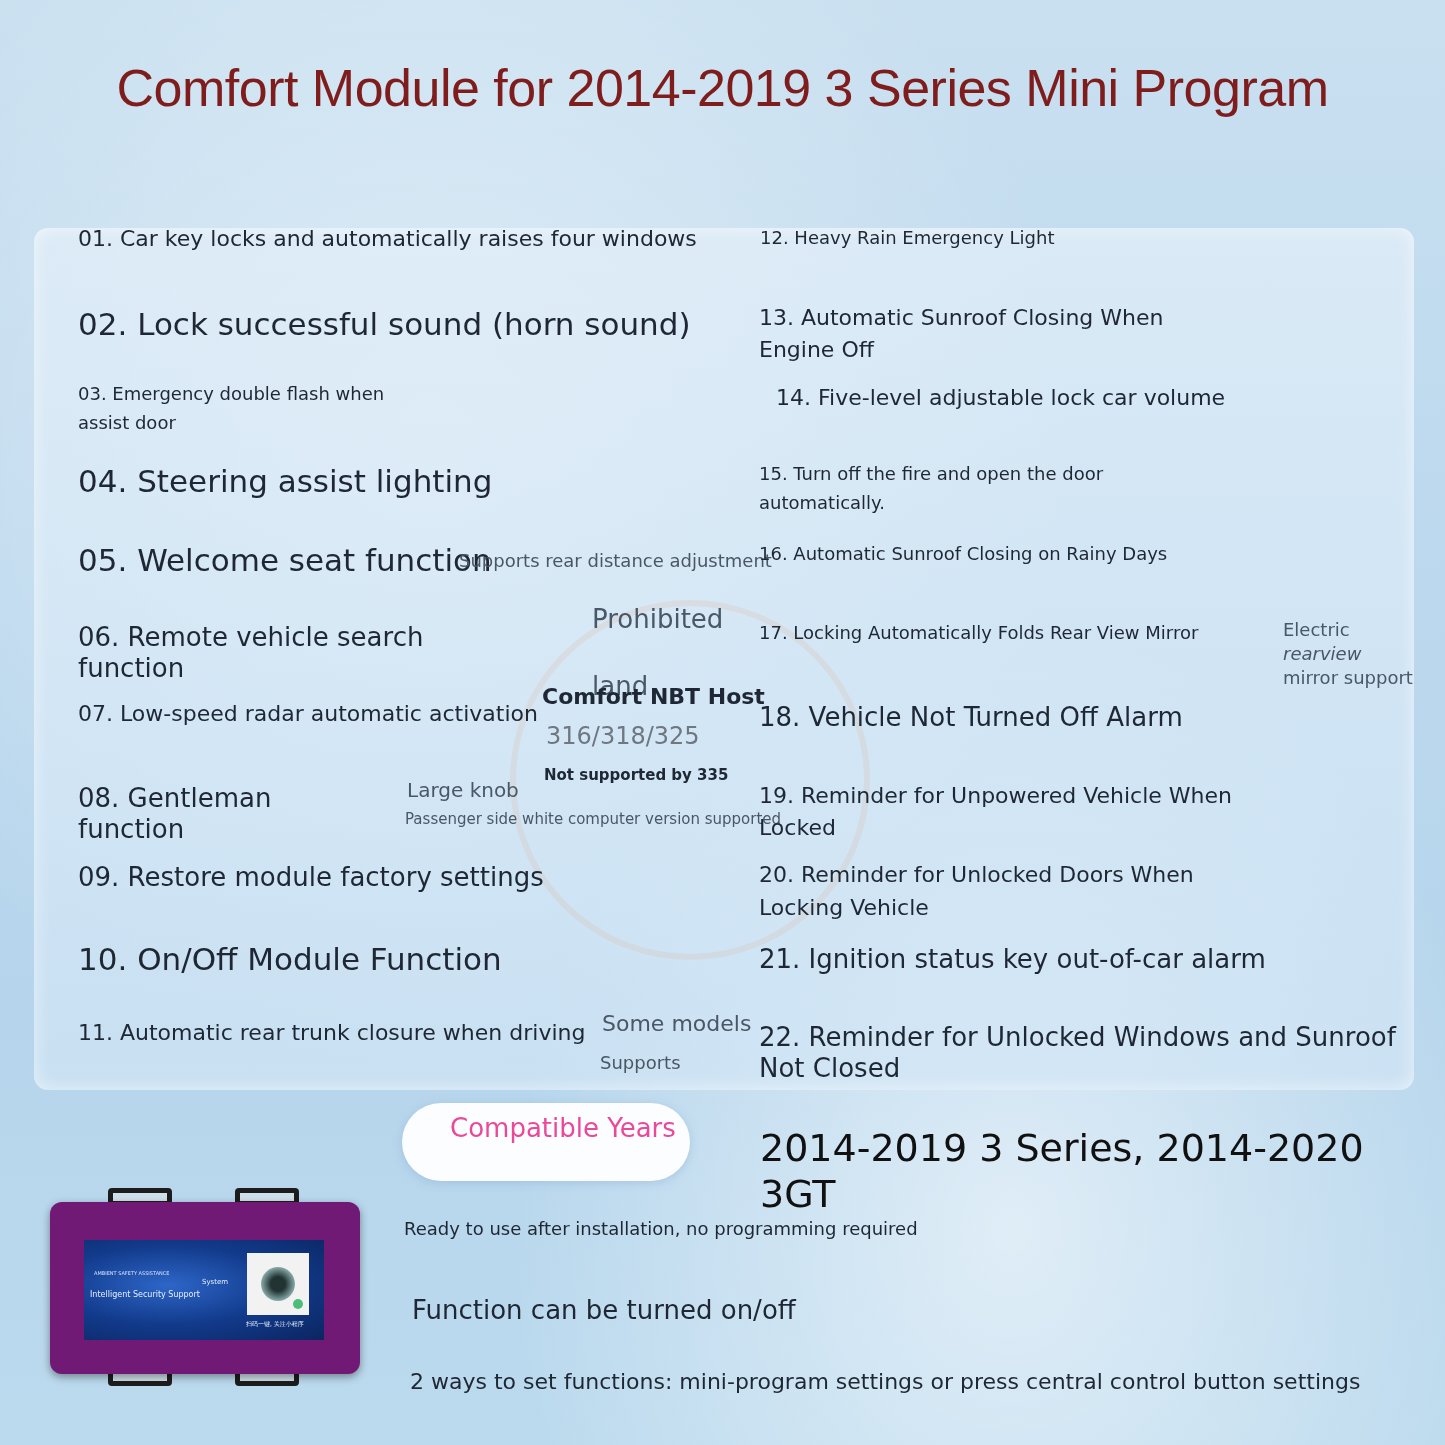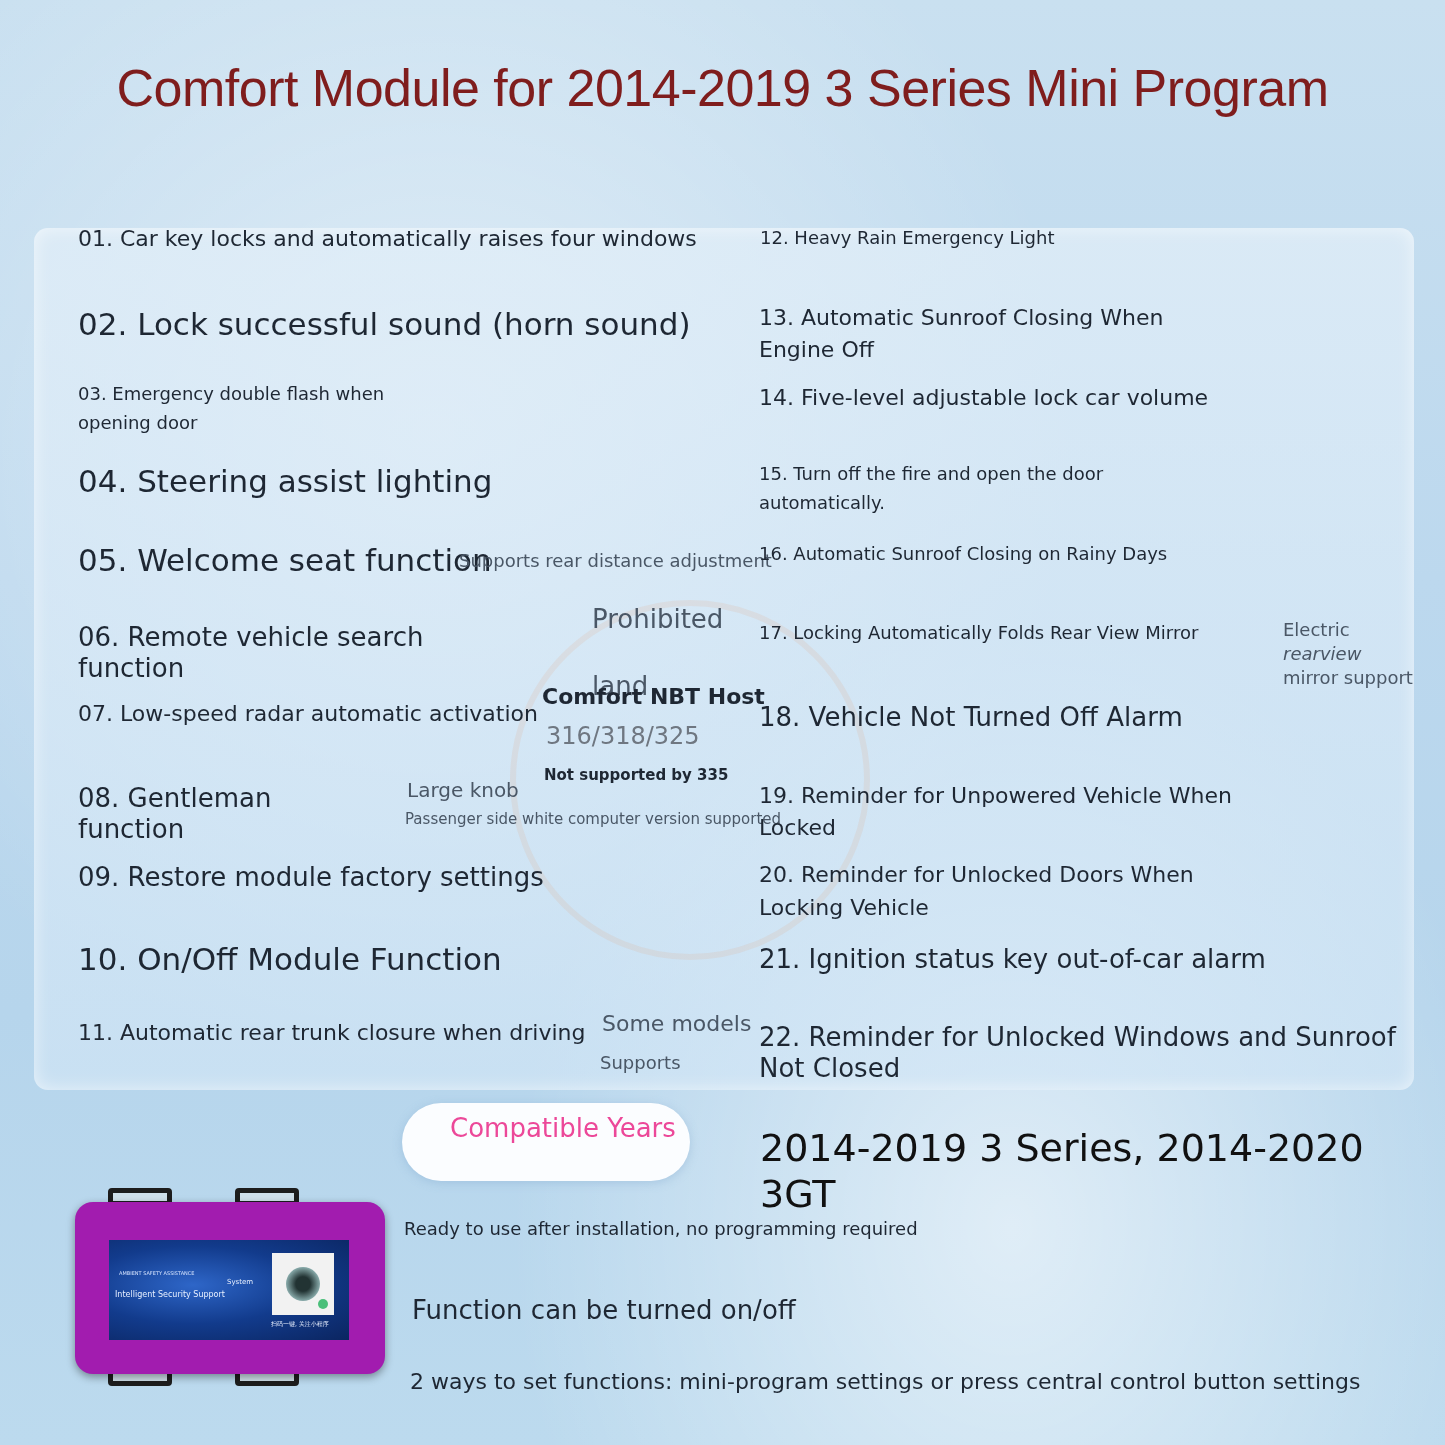--- a/index.html
+++ b/index.html
@@ -42,23 +42,22 @@
   .pill {
     left: 402px; top: 1103px; width: 288px; height: 78px; border-radius: 39px;
     background: #fbfdff; box-shadow: 0 2px 10px rgba(120,160,200,0.35);
   }
   .pill-label { left: 450px; top: 1113px; font-size: 26px; color: #ec4899; }
   .years { left: 760px; top: 1126px; font-size: 38px; color: #111; }
   .device { left: 50px; top: 1188px; width: 310px; height: 200px; }
   .strap { position: absolute; width: 64px; height: 18px; border: 5px solid #1d1d1d; border-radius: 4px; background: #cfe0ea; }
   .case {
     position: absolute; left: 0; top: 14px; width: 310px; height: 172px;
-    background: #a21caf; border-radius: 18px;
+    background: #701a75; border-radius: 12px;
     box-shadow: 0 3px 8px rgba(0,0,0,0.4);
-    margin-left: 25px;
   }
   .screen {
     position: absolute; left: 34px; top: 38px; width: 240px; height: 100px;
     background: radial-gradient(ellipse at 35% 45%, #2e66c8 0%, #123b8c 50%, #0b2560 100%);
   }
   .screen-text1 { position: absolute; left: 10px; top: 30px; font-size: 5px; color: #d6e4ff; white-space: nowrap; }
   .screen-text2 { position: absolute; left: 6px; top: 50px; font-size: 8px; color: #e8f0ff; white-space: nowrap; }
   .screen-text3 { position: absolute; left: 118px; top: 38px; font-size: 7px; color: #e8f0ff; }
   .qr {
     position: absolute; left: 163px; top: 13px; width: 62px; height: 62px; background: #f2f2f2;
@@ -72,21 +71,21 @@
 <body>
 
 <div class="abs title">Comfort Module for 2014-2019 3 Series Mini Program</div>
 
 <div class="abs panel"></div>
 <div class="abs watermark"></div>
 
 <div class="t s-m" style="left:78px;top:226px;">01. Car key locks and automatically raises four windows</div>
 <div class="t s-xl" style="left:78px;top:306px;">02. Lock successful sound (horn sound)</div>
 <div class="t s-s" style="left:78px;top:383px;">03. Emergency double flash when</div>
-<div class="t s-s" style="left:78px;top:412px;">opening door</div>
+<div class="t s-s" style="left:78px;top:412px;">assist door</div>
 <div class="t s-xl" style="left:78px;top:463px;">04. Steering assist lighting</div>
 <div class="t s-xl" style="left:78px;top:542px;">05. Welcome seat function</div>
 <div class="t s-s grey" style="left:451px;top:550px;">Supports rear distance adjustment</div>
 <div class="t s-l" style="left:78px;top:622px;">06. Remote vehicle search</div>
 <div class="t s-l" style="left:78px;top:653px;">function</div>
 <div class="t s-m" style="left:78px;top:701px;">07. Low-speed radar automatic activation</div>
 <div class="t s-l" style="left:78px;top:783px;">08. Gentleman</div>
 <div class="t s-l" style="left:78px;top:814px;">function</div>
 <div class="t s-l" style="left:78px;top:862px;">09. Restore module factory settings</div>
 <div class="t s-xl" style="left:78px;top:941px;">10. On/Off Module Function</div>
@@ -98,21 +97,21 @@
 <div class="t grey2" style="left:546px;top:722px;font-size:24px;">316/318/325</div>
 <div class="t s-xs bold" style="left:544px;top:766px;">Not supported by 335</div>
 <div class="t s-sm grey" style="left:399px;top:778px;">Large knob</div>
 <div class="t s-xs grey" style="left:397px;top:810px;">Passenger side white computer version supported</div>
 <div class="t s-m grey" style="left:594px;top:1011px;">Some models</div>
 <div class="t s-s grey" style="left:592px;top:1052px;">Supports</div>
 
 <div class="t s-s" style="left:760px;top:227px;">12. Heavy Rain Emergency Light</div>
 <div class="t s-m" style="left:759px;top:305px;">13. Automatic Sunroof Closing When</div>
 <div class="t s-m" style="left:759px;top:337px;">Engine Off</div>
-<div class="t s-m" style="left:759px;top:385px;text-align:center;">14. Five-level adjustable lock car volume</div>
+<div class="t s-m" style="left:776px;top:385px;text-align:center;">14. Five-level adjustable lock car volume</div>
 <div class="t s-s" style="left:759px;top:463px;">15. Turn off the fire and open the door</div>
 <div class="t s-s" style="left:759px;top:492px;">automatically.</div>
 <div class="t s-s" style="left:759px;top:543px;">16. Automatic Sunroof Closing on Rainy Days</div>
 <div class="t s-s" style="left:759px;top:622px;">17. Locking Automatically Folds Rear View Mirror</div>
 <div class="t s-s grey" style="left:1275px;top:619px;">Electric</div>
 <div class="t s-s grey" style="left:1275px;top:643px;font-style:italic;">rearview</div>
 <div class="t s-s grey" style="left:1275px;top:667px;">mirror support</div>
 <div class="t s-l" style="left:759px;top:702px;">18. Vehicle Not Turned Off Alarm</div>
 <div class="t s-m" style="left:759px;top:783px;">19. Reminder for Unpowered Vehicle When</div>
 <div class="t s-m" style="left:759px;top:815px;">Locked</div>

